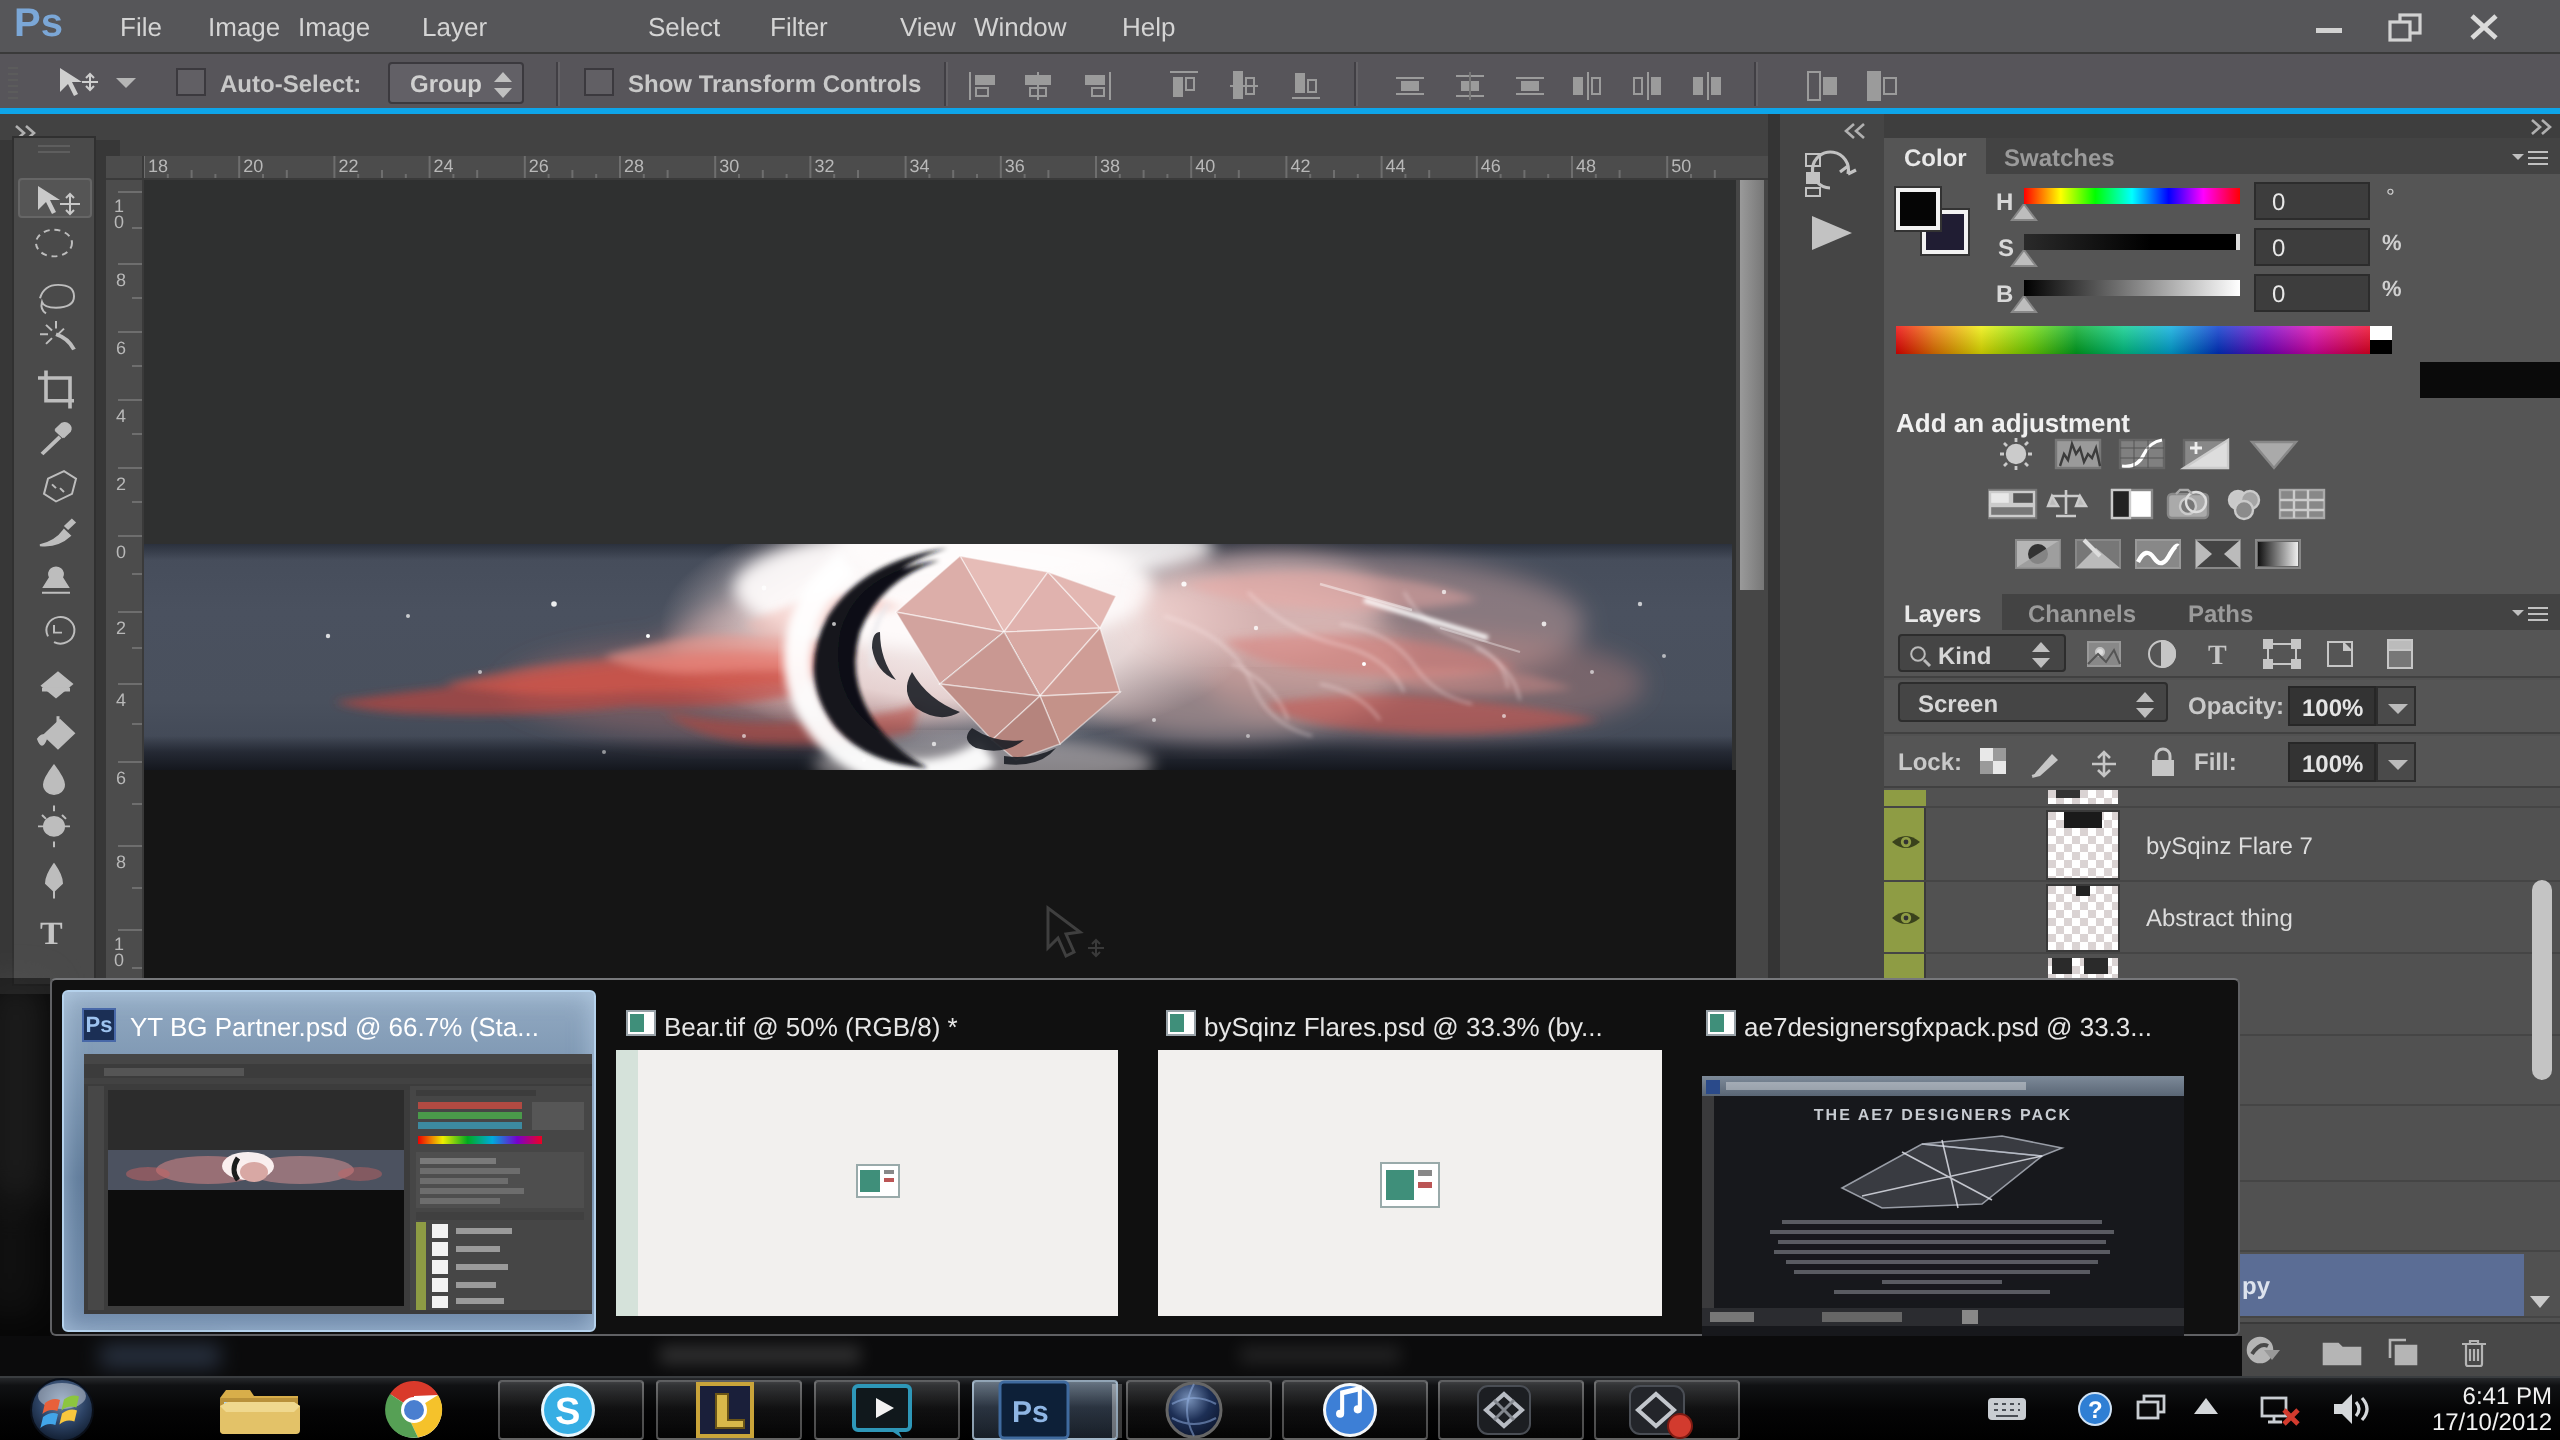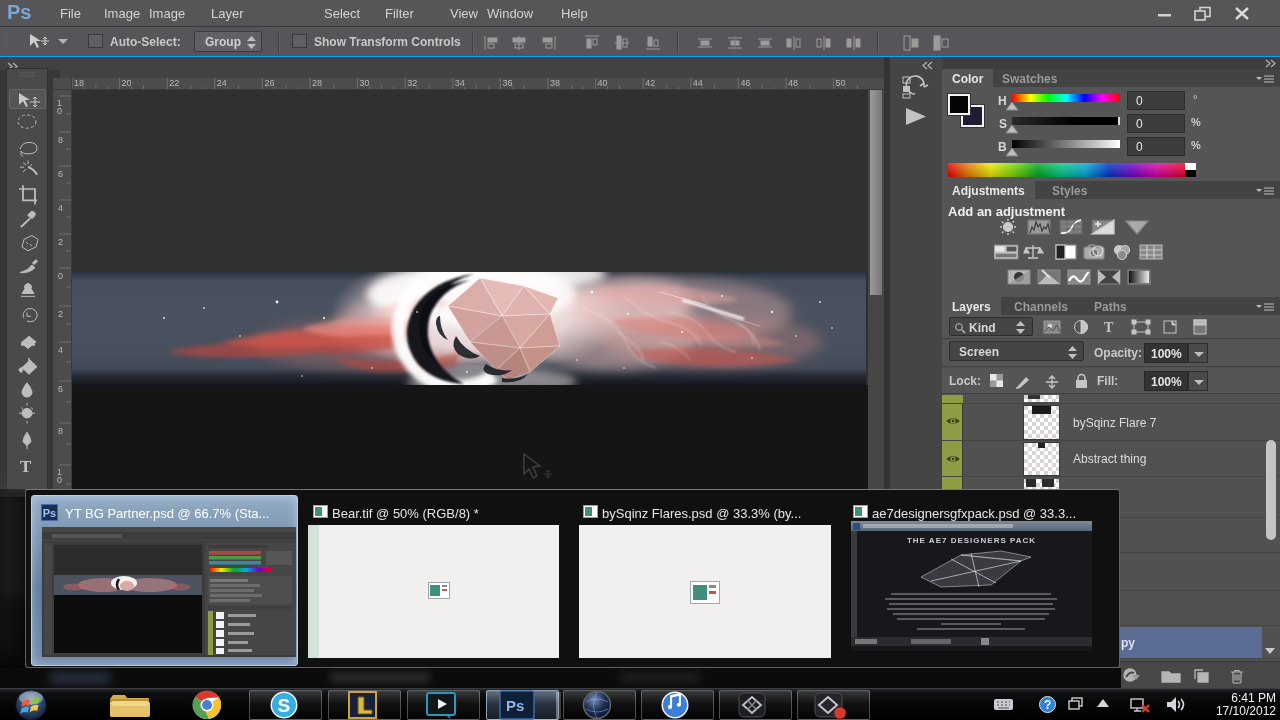--- a/index.html
+++ b/index.html
@@ -3,21 +3,21 @@
 <style>
 html,body{margin:0;padding:0;background:#000;}
 *{box-sizing:border-box;}
 #root{position:relative;width:1280px;height:720px;overflow:hidden;font-family:"Liberation Sans",sans-serif;background:#0a0a0a;}
 .abs{position:absolute;}
 
 #menubar{left:0;top:0;width:1280px;height:27px;background:#565659;border-bottom:1px solid #3a3a3a;}
 #menubar .mi{position:absolute;top:6px;font-size:13px;color:#d4d4d4;}
 #pslogo{position:absolute;left:7px;top:1px;width:34px;height:24px;color:#7ba7d7;font-weight:bold;font-size:20px;font-family:"Liberation Sans",sans-serif;}
 #winbtns{position:absolute;right:18px;top:5px;width:110px;height:17px;}
-#optbar{left:0;top:27px;width:1280px;height:30px;background:#57555a;border-bottom:1px solid #0ea5e9;}
+#optbar{left:0;top:27px;width:1280px;height:30px;background:#57555a;border-bottom:3px solid #0ea5e9;}
 .chk{position:absolute;width:15px;height:14px;background:#615f64;border:1px solid #3b393e;}
 .optxt{position:absolute;font-size:12px;color:#c8c8c8;font-weight:bold;}
 .vsep{position:absolute;top:4px;width:1px;height:22px;background:#413f44;box-shadow:1px 0 0 #646266;}
 
 #tabbar{left:0;top:57px;width:1280px;height:21px;background:#424242;}
 #doctab{position:absolute;left:56px;top:0;width:366px;height:21px;background:#4f4f4f;border-right:1px solid #282828;color:#dedede;font-size:12px;font-weight:bold;padding:4px 0 0 10px;}
 
 #toolcol{left:0;top:70px;width:60px;height:427px;background:#373737;}
 #tools{position:absolute;left:6px;top:68px;width:42px;height:425px;background:#4a4a4a;border:1px solid #303030;}
 #movesel{position:absolute;left:2px;top:20px;width:37px;height:20px;background:#555;border:1px solid #666;border-radius:2px;}
@@ -480,28 +480,20 @@
           <path d="M8 0l6 8H2z" fill="#bdbdbd" stroke="#888"></path>
         </svg>
     <div class="abs" style="left:185px;top:50px;width:58px;height:19px;background:#3d3d3d;border:1px solid #2c2c2c;color:#e8e8e8;font-size:12px;padding:2px 0 0 8px;">0</div>
     <div class="abs" style="left:249px;top:52px;font-size:11px;font-weight:bold;color:#cfcfcf;">%</div>
 
     <div class="abs" style="left:6px;top:76px;width:237px;height:14px;background:linear-gradient(#fff3,#0003),linear-gradient(90deg,#e00,#e70 8%,#ee0 18%,#7d0 28%,#0a2 38%,#0c8 48%,#0ad 58%,#03c 68%,#70c 78%,#d0a 88%,#e02);"></div>
     <div class="abs" style="left:243px;top:76px;width:11px;height:7px;background:#fff;"></div>
     <div class="abs" style="left:243px;top:83px;width:11px;height:7px;background:#000;"></div>
   </div>
 
-  <div class="phead" style="top:124px;">
-    <div class="ptab act" style="left:0;">Adjustments</div>
-    <div class="ptab" style="left:100px;">Styles</div>
-    <svg class="pmenu" width="18" height="9">
-          <path d="M0 2l3 3 3-3z" fill="#c0c0c0"></path>
-          <path d="M8 1h10M8 4h10M8 7h10" stroke="#c0c0c0"></path>
-        </svg>
-  </div>
   <div class="abs" style="left:0;top:142px;width:338px;height:98px;background:#555555;">
     <div class="abs" style="left:6px;top:5px;font-size:13px;font-weight:bold;color:#f0f0f0;">Add an adjustment</div>
     <svg class="abs" style="left:52px;top:20px" width="250" height="72">
       <g fill="none" stroke="#cbcbcb" stroke-width="1.2">
 
         <circle cx="14" cy="8" r="4.5" fill="#cbcbcb"></circle>
             <path d="M14 0v2M14 14v2M6 8h2M20 8h2M8 2.5l1.5 1.5M18.5 12.5L20 14M8 14l1.5-1.5M18.5 3.5L20 2" stroke-width="1.4"></path>
 
         <g transform="translate(34,0)">
               <rect x="0" y="1" width="22" height="14" fill="#9a9a9a" stroke="#777"></rect>
@@ -831,21 +823,21 @@
   <div class="abs ftxt" style="left:576px;top:16px;">bySqinz Flares.psd @ 33.3% (by...</div>
   <div class="abs" style="left:553px;top:35px;width:252px;height:133px;background:#f2f0ee;">
     <div class="abs" style="left:111px;top:56px;width:30px;height:23px;background:#fff;border:1px solid #9aa;"></div>
     <div class="abs" style="left:114px;top:60px;width:14px;height:15px;background:#3f8f7a;"></div>
     <div class="abs" style="left:130px;top:60px;width:7px;height:3px;background:#888;"></div>
     <div class="abs" style="left:130px;top:66px;width:7px;height:3px;background:#b55;"></div>
   </div>
 
   <div class="abs fic" style="left:827px;top:15px;"></div>
   <div class="abs ftxt" style="left:846px;top:16px;">ae7designersgfxpack.psd @ 33.3...</div>
-  <div class="abs" style="left:825px;top:31px;width:241px;height:130px;background:#17181c;">
+  <div class="abs" style="left:825px;top:48px;width:241px;height:130px;background:#17181c;">
     <div class="abs" style="left:0;top:0;width:241px;height:10px;background:linear-gradient(#7d8a99,#5a6675);"></div>
     <div class="abs" style="left:2px;top:2px;width:7px;height:7px;background:#2a4a8a;"></div>
     <div class="abs" style="left:12px;top:3px;width:150px;height:4px;background:rgba(255,255,255,.35);"></div>
     <div class="abs" style="left:0;top:10px;width:6px;height:110px;background:#3a3a3c;"></div>
     <div class="abs" style="left:0;top:15px;font-size:8px;font-weight:bold;color:#c8ccd2;width:241px;text-align:center;letter-spacing:1px;">THE AE7 DESIGNERS PACK</div>
     <svg class="abs" style="left:50px;top:26px" width="150" height="42">
       <g stroke="rgba(190,195,205,.75)" fill="rgba(180,185,200,.22)" stroke-width=".8">
         <polygon points="20,30 60,8 120,14 90,38 40,40"></polygon>
         <polygon points="60,8 100,4 130,10 120,14"></polygon>
         <path d="M30 34 L120 14 M50 12 L95 36 M70 6 L78 40" fill="none" stroke="rgba(230,233,240,.8)"></path>

